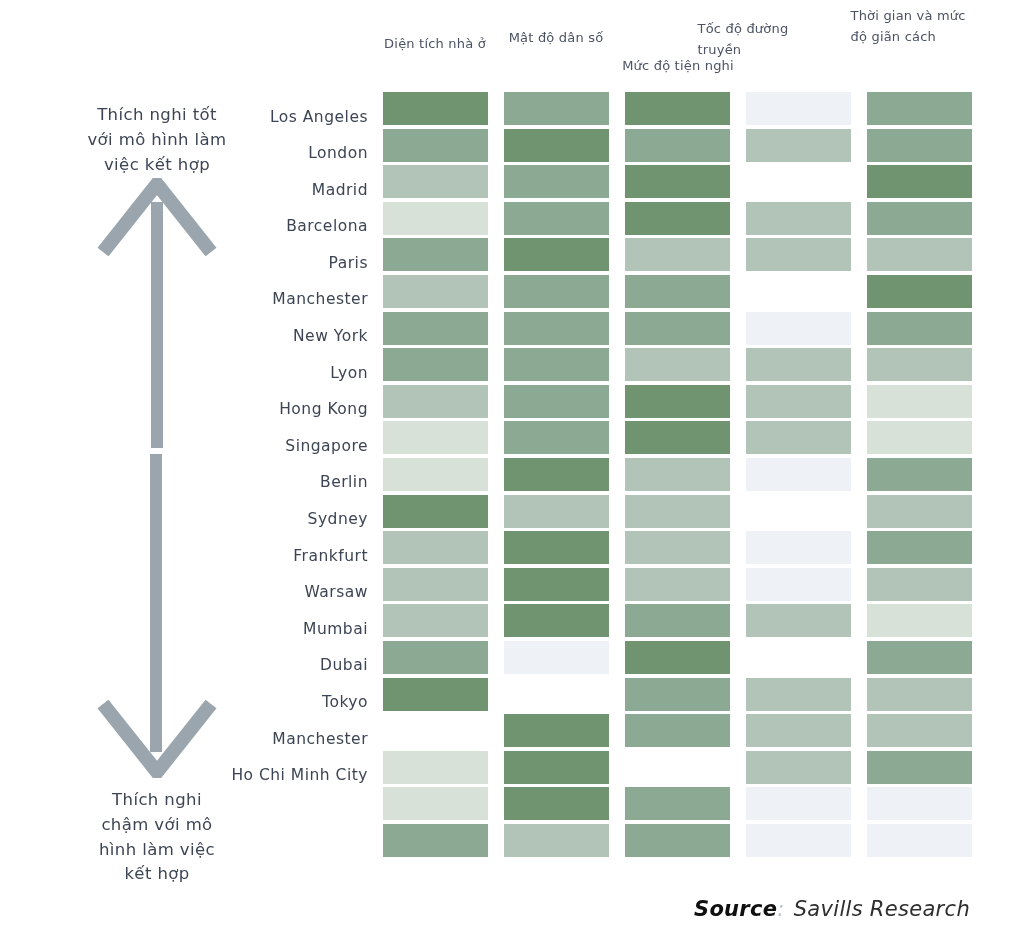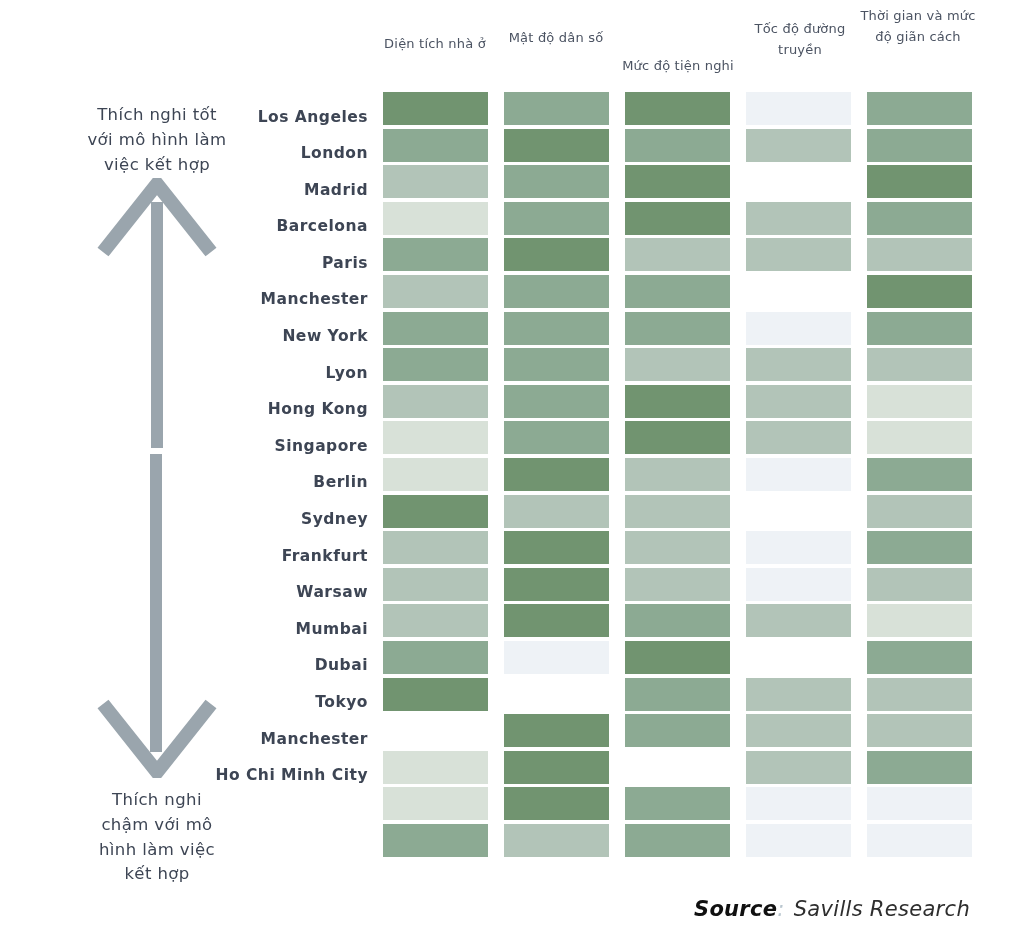--- a/index.html
+++ b/index.html
@@ -12,35 +12,35 @@
                font-size:16.5px; line-height:1.5; letter-spacing:.4px; white-space:pre-line; }
   #top-note { left:57px; top:103px; }
   #bottom-note { left:57px; top:788px; }
 
   #arrow-svg { position:absolute; left:97px; top:178px; }
 
   
   #city-labels { position:absolute; left:140px; top:100px; width:228px;
                  display:grid; grid-auto-rows:33px; row-gap:3.6px; }
   .city { display:flex; align-items:center; justify-content:flex-end;
-          color:#3d4554; font-size:15.5px; letter-spacing:.5px; white-space:nowrap;font-weight:bold; }
+          color:#3d4554; font-size:15.5px; letter-spacing:.5px; white-space:nowrap; }
 
   
   #heat-grid { position:absolute; left:383px; top:92px;
                display:grid; grid-template-columns:repeat(5,105px); column-gap:16px;
                grid-auto-rows:33px; row-gap:3.6px; }
   .cell { width:105px; height:33px; }
 
   
-  .col-header { position:absolute; transform:translateX(-50%); text-align:center;
+  .col-header { position:absolute; transform:translateX(-50%); text-align:left;
                 color:#4b5362; font-size:13px; line-height:1.65; letter-spacing:.2px; }
   #col-h0 { left:435px; top:33px; white-space:nowrap; }
   #col-h1 { left:556px; top:27px; white-space:nowrap; }
   #col-h2 { left:678px; top:55px; white-space:nowrap; }
-  #col-h3 { left:800px; top:18px; width:115px; }
+  #col-h3 { left:755px; top:18px; width:115px; }
   #col-h4 { left:918px; top:5px;  width:135px; }
 
   
   #source-note { position:absolute; right:48px; top:897px; font-size:21px; font-style:italic;
                  color:#2e2e2e; letter-spacing:.3px; white-space:nowrap; }
   #source-note .src-label { font-weight:800; color:#101010; }
   #source-note .src-colon { color:#b9c6cf; font-style:italic; }
   #source-note .src-text  { margin-left:9px; color:#2e2e2e; }
 </style>
 </head>

